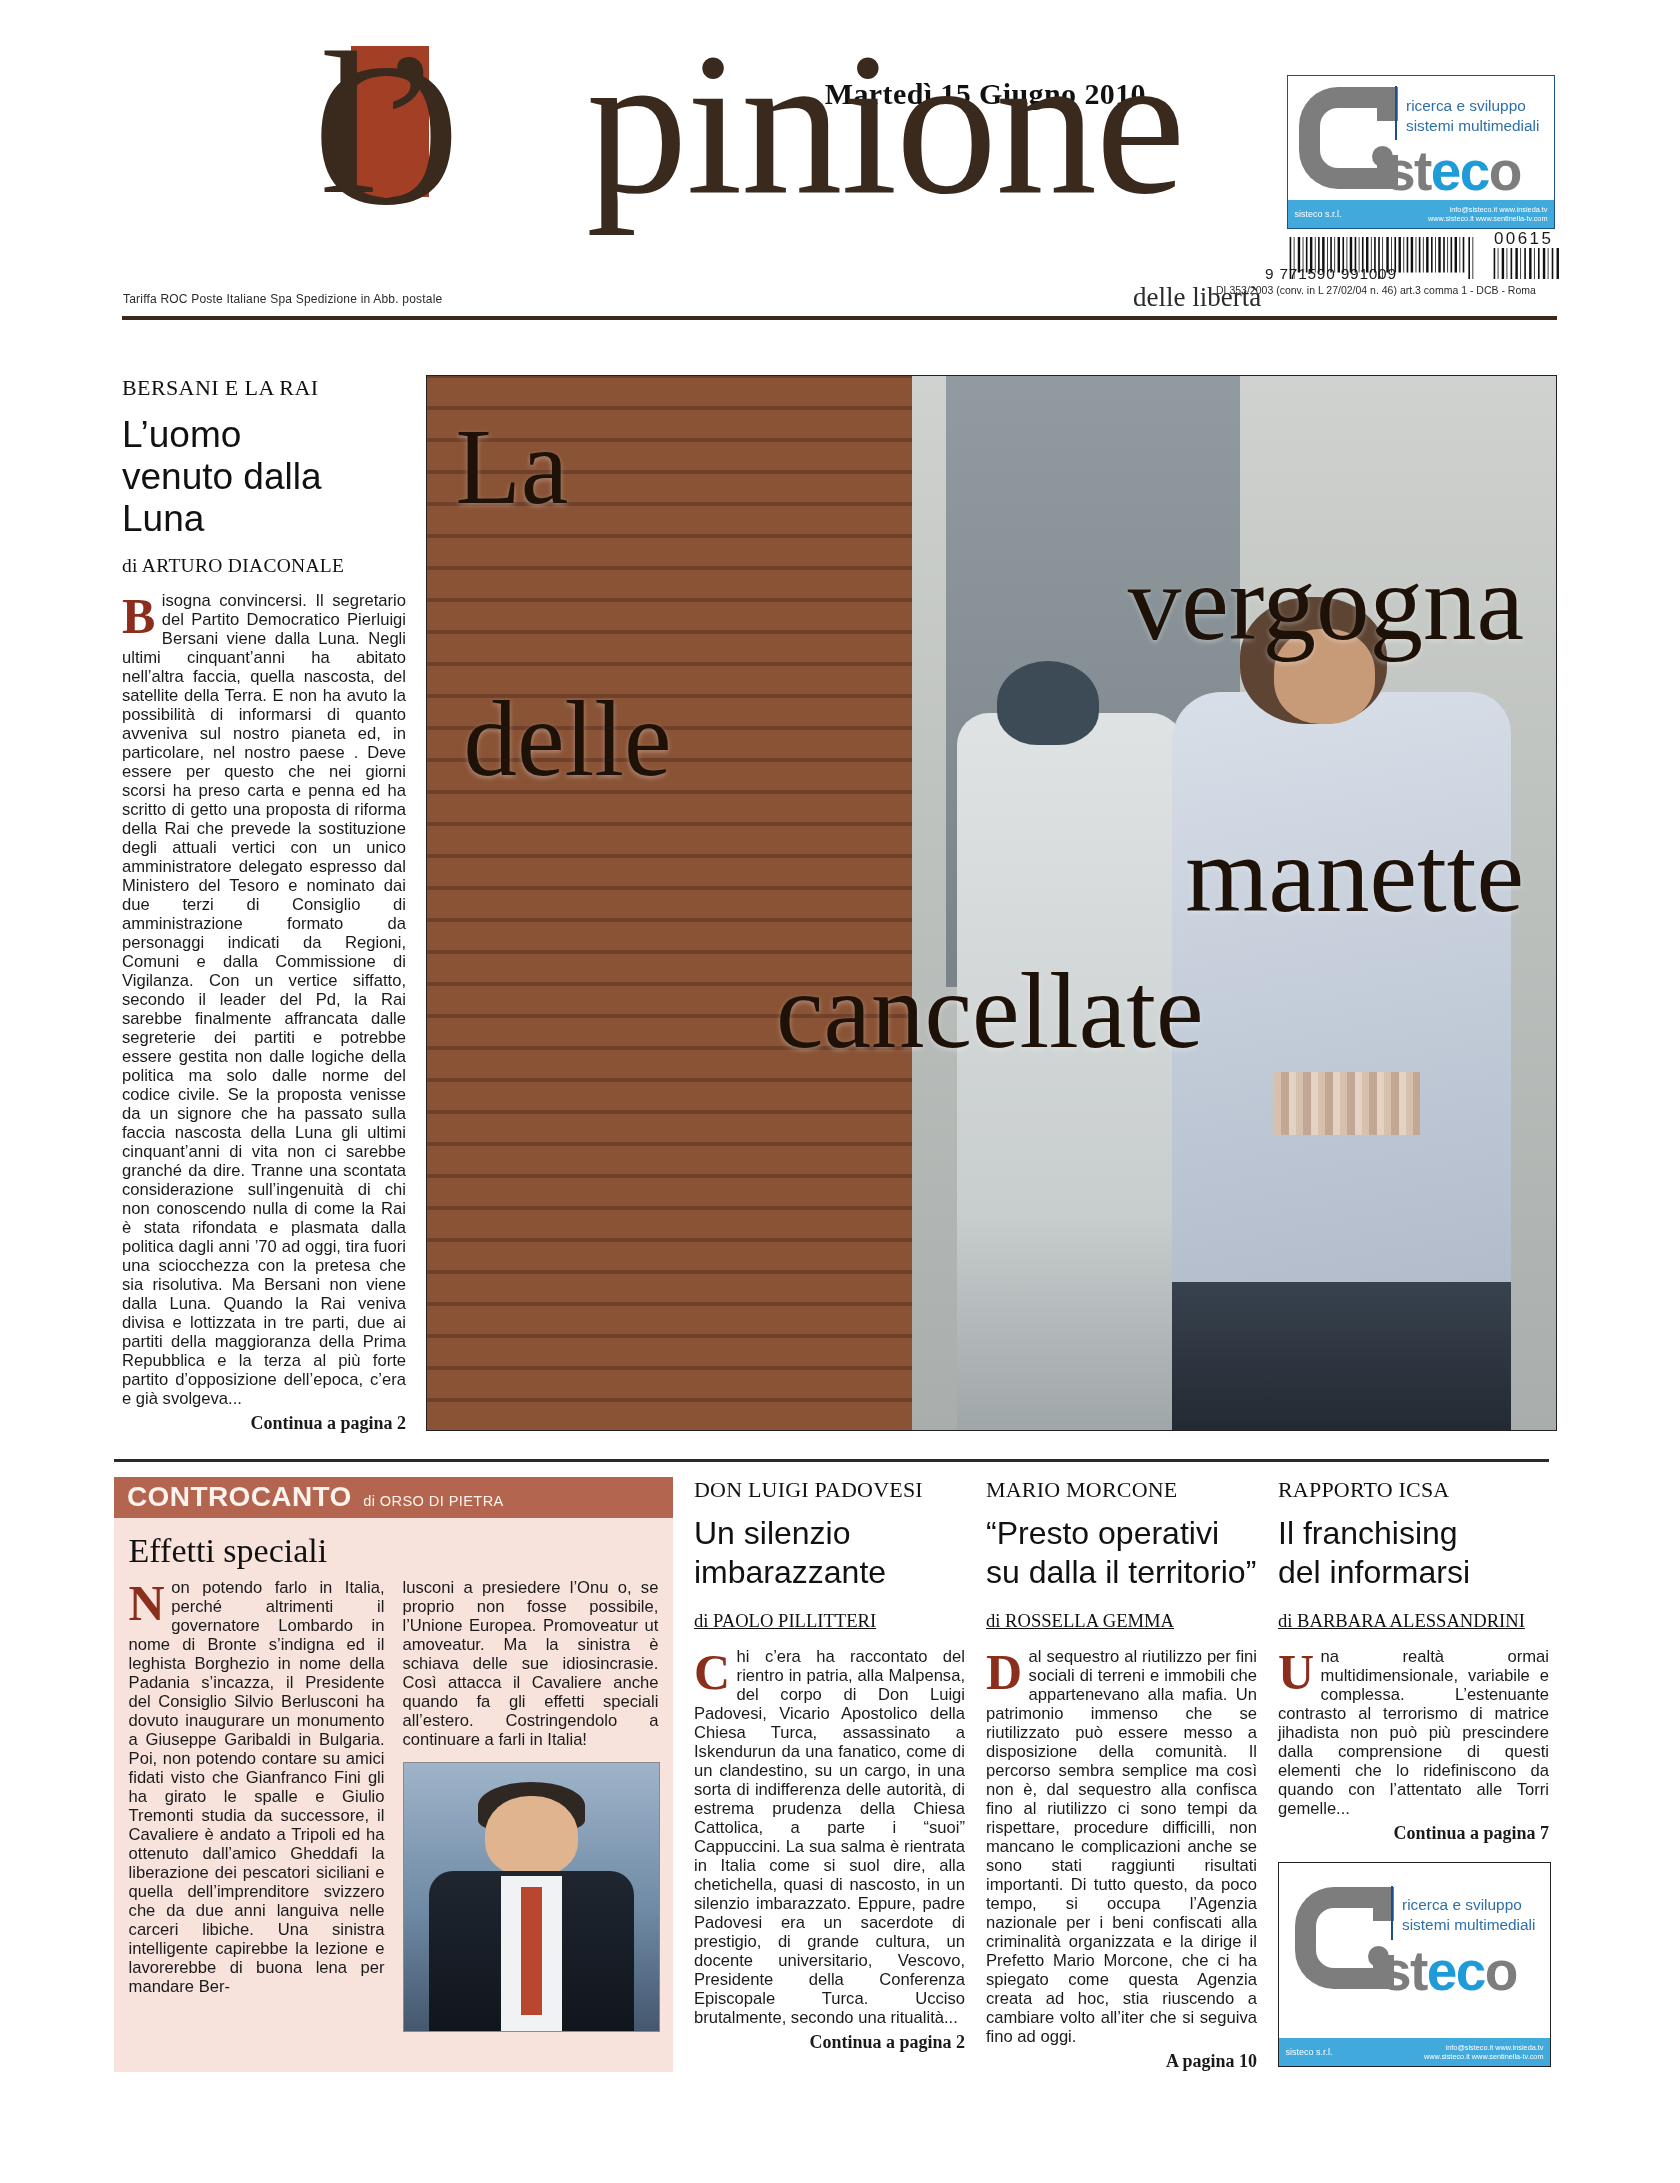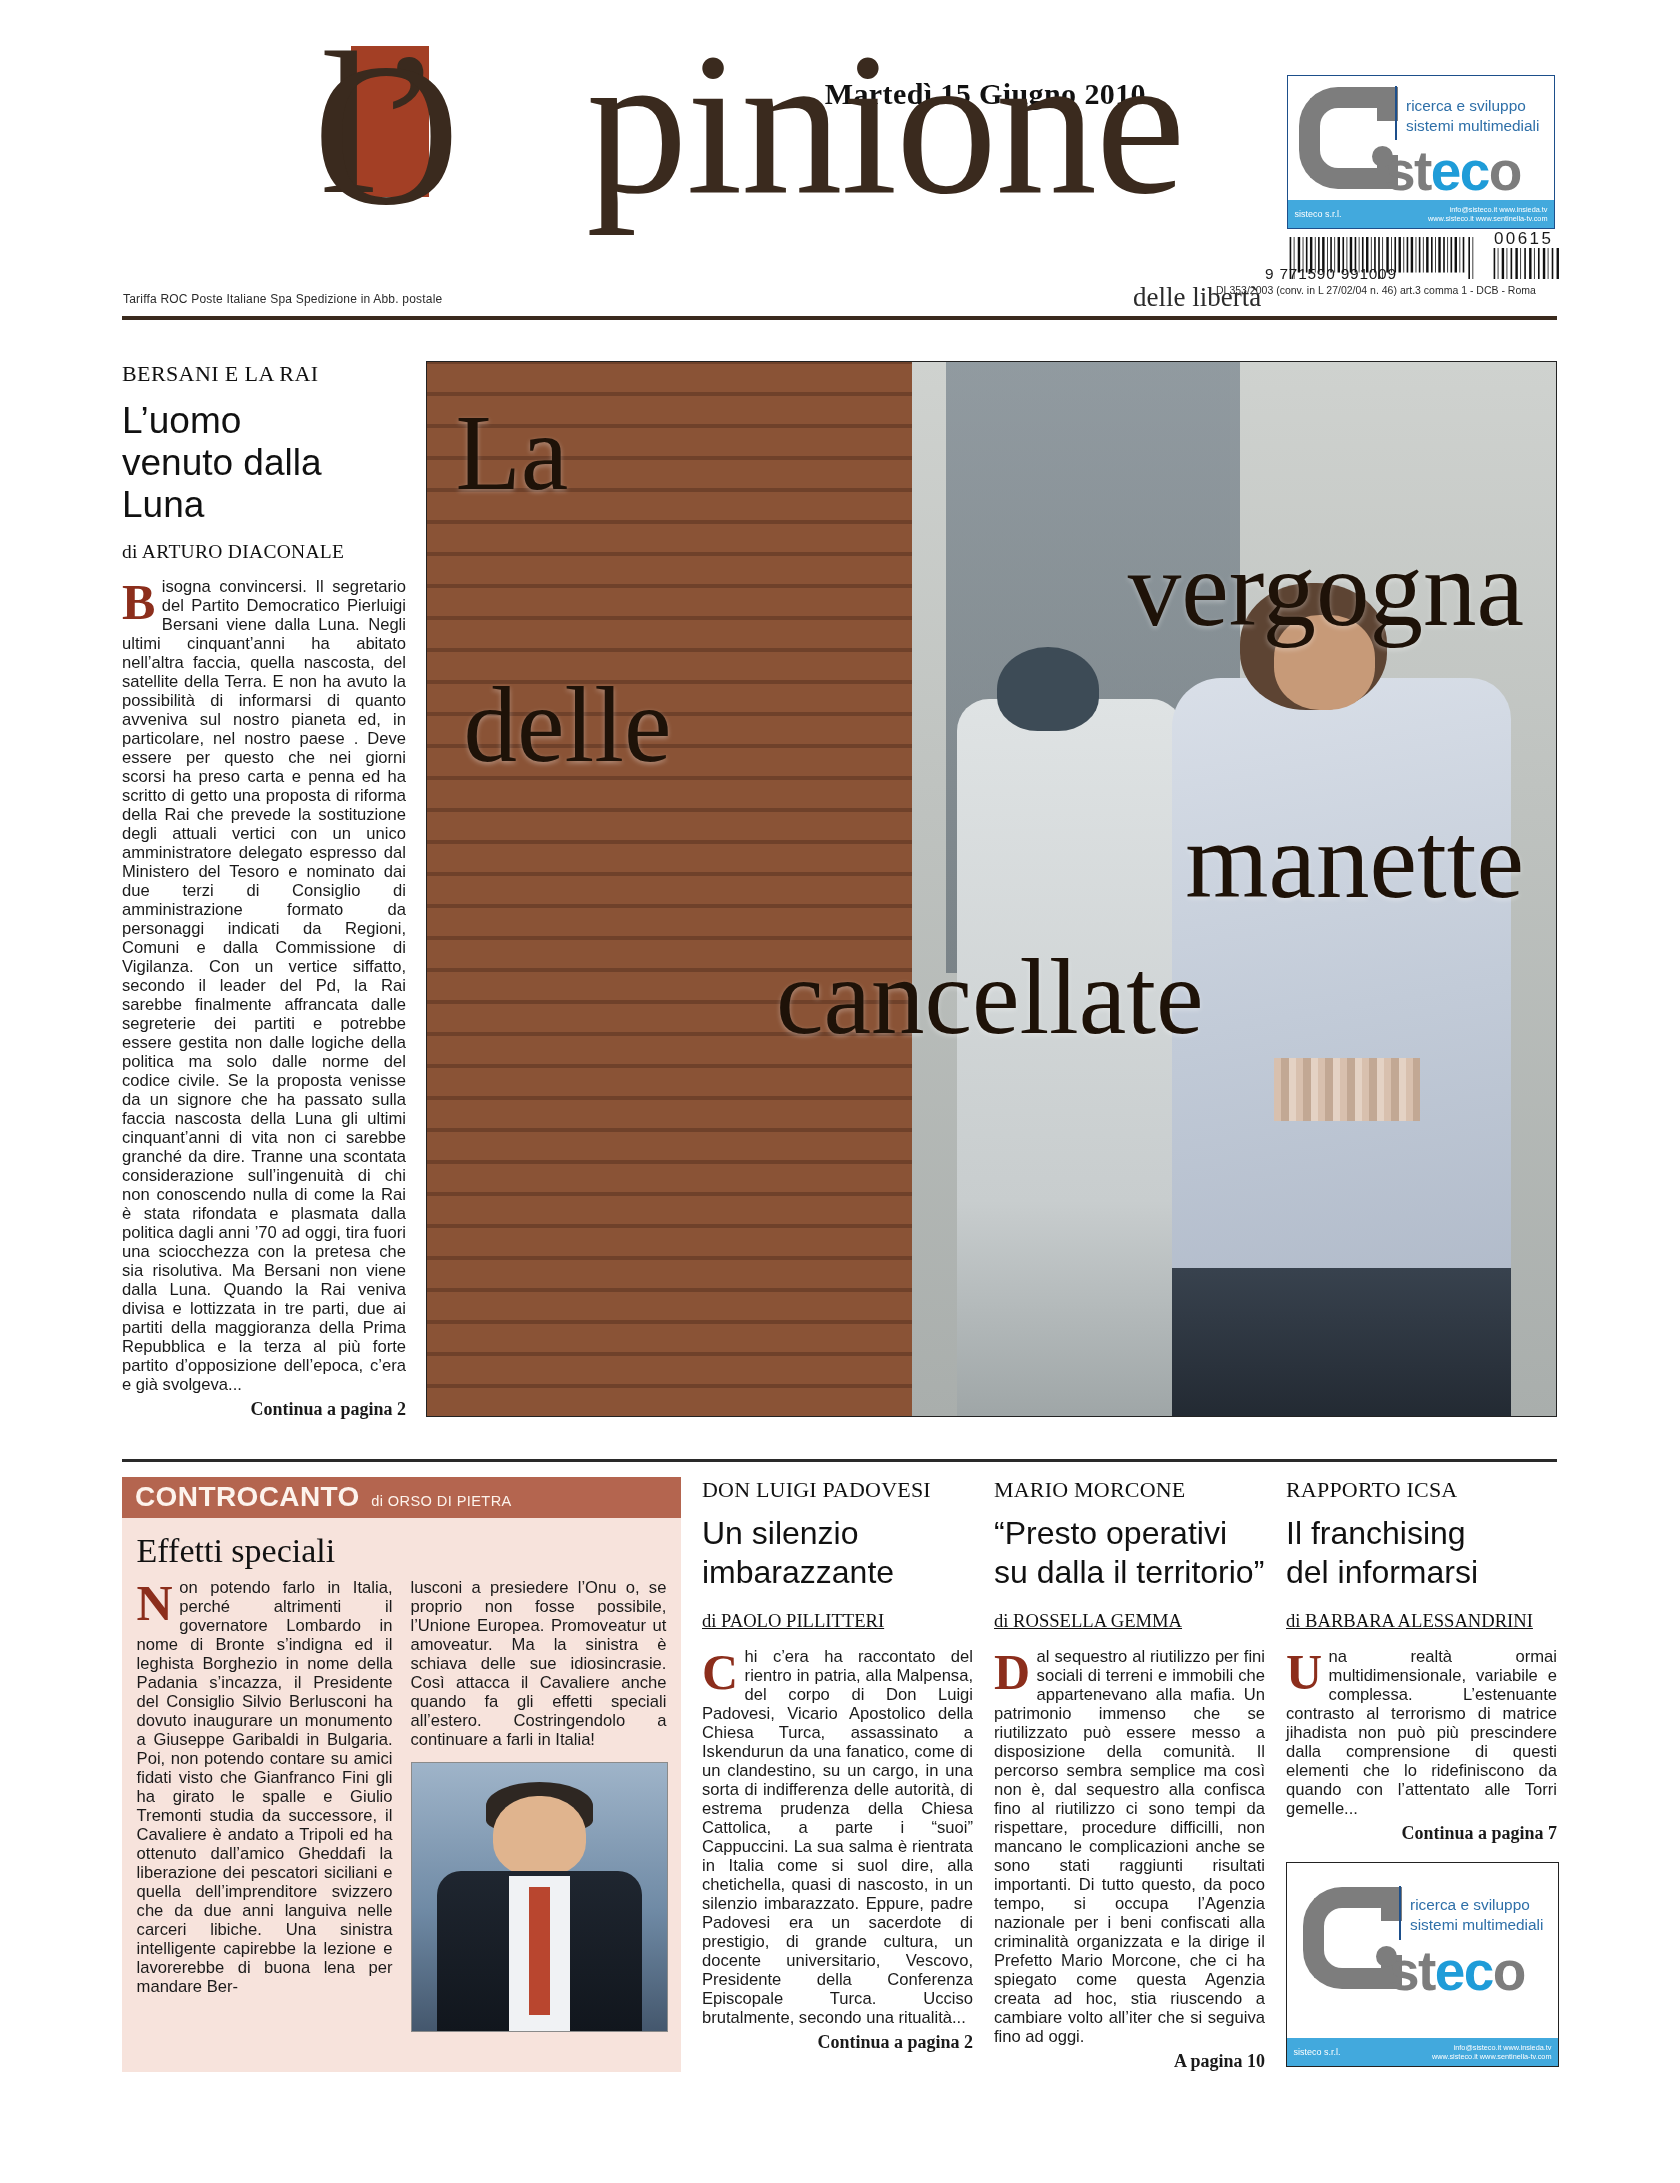--- a/index.html
+++ b/index.html
@@ -121,21 +121,21 @@
   .hr-thick { position:absolute; left:122px; top:316px; width:1435px; height:4px; background:#3a2a1e; }
   .dir-bar {
     position:absolute; left:122px; top:323px; width:1435px; height:29px;
     background:#a4472e; color:#fff;
     font-family:"Liberation Sans", sans-serif; font-weight:700; font-size:15.4px;
     display:flex; align-items:center; justify-content:space-between;
     padding:0 11.4px; box-sizing:border-box;
   }
 
   
-  .main { position:absolute; left:122px; top:361px; width:1435px; }
+  .main { position:absolute; left:122px; top:375px; width:1435px; }
   .top-row { display:flex; gap:19.5px; }
 
   .col-left { width:284px; flex:0 0 284px; }
   .kicker {
     font-family:"Liberation Serif", serif; font-size:22px; letter-spacing:0.4px;
     color:#111; margin:0 0 13px 0; white-space:nowrap;
   }
   .headline {
     font-family:"Liberation Sans", sans-serif; font-weight:400;
     font-size:37px; line-height:42px; color:#111; margin:0 0 14.6px 0;
@@ -221,21 +221,21 @@
   .photo-title span {
     display:block; font-size:107px; line-height:136px; font-weight:400;
   }
   .pt-1 { text-align:left; }
   .pt-2 { text-align:right; }
   .pt-3 { text-align:left; padding-left:8px; }
   .pt-4 { text-align:right; }
   .pt-5 { text-align:center; }
 
   
-  .bottom { position:absolute; left:122px; top:1459px; width:1435px; }
+  .bottom { position:absolute; left:114px; top:1459px; width:1435px; }
   .bottom-rule { width:100%; height:3.2px; background:#2a2a2a; margin-bottom:14.6px; }
   .bottom-row { display:flex; gap:21px; }
 
   .controcanto { width:559px; flex:0 0 559px; background:#f7e3dc; padding:0 0 11.4px 0; }
   .cc-head {
     background:#b4654f; color:#fdf3ec; height:41px;
     display:flex; align-items:center; gap:11.4px; padding:0 13px; box-sizing:border-box;
   }
   .cc-head .t1 {
     font-family:"Liberation Sans", sans-serif; font-weight:700; font-size:28px;

